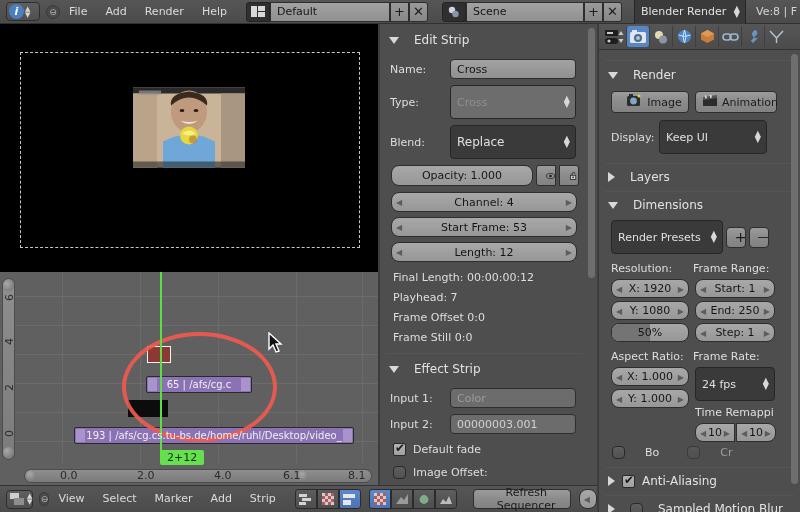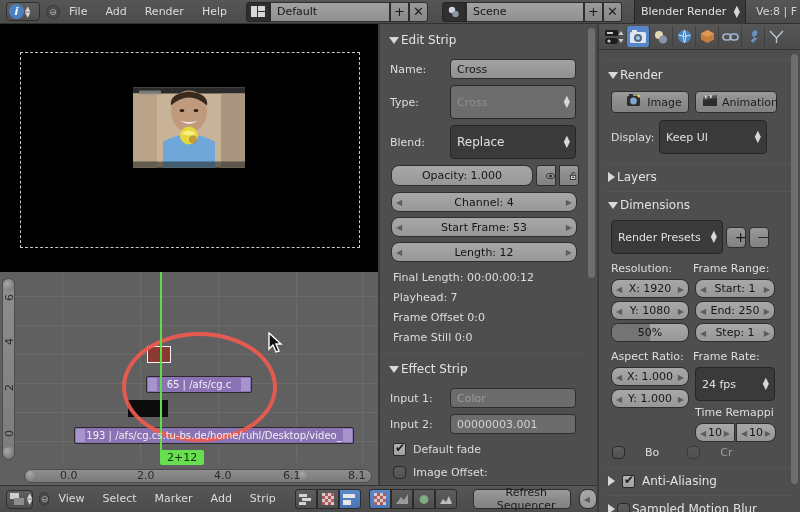--- a/index.html
+++ b/index.html
@@ -43,21 +43,21 @@
     background:linear-gradient(180deg,#a8a8a8 0%,#979797 100%);
     border:1px solid #2e2e2e; border-radius:8px;
     color:#161616; display:flex; align-items:center; justify-content:center;
     font-size:11px; position:relative;
   }
   .numfield .lt, .numfield .rt {
     position:absolute; top:50%; transform:translateY(-50%);
     color:#5d5d5d; font-size:8px;
   }
   .numfield .lt{left:4px;} .numfield .rt{right:4px;}
-  .sect { display:flex; align-items:center; gap:2px; font-size:12px; color:#e2e2e2; }
+  .sect { display:flex; align-items:center; gap:15px; font-size:12px; color:#e2e2e2; }
   .tri { width:0;height:0; }
   .tri.down { border-left:5px solid transparent;border-right:5px solid transparent;border-top:7px solid #d8d8d8; }
   .tri.right { border-top:5px solid transparent;border-bottom:5px solid transparent;border-left:7px solid #d8d8d8; }
   .chk { width:13px;height:13px;border:1px solid #2a2a2a;border-radius:2px;
     background:linear-gradient(180deg,#5e5e5e,#515151); display:inline-block; position:relative; }
   .chk.on { background:linear-gradient(180deg,#b4b4b4,#a0a0a0); }
   .chk.on:after { content:"✔"; position:absolute; left:1px; top:-3px; font-size:12px; color:#1c1c1c;}
   .chk.round { border-radius:4px; }
   .divline { height:1px; background:#555; }
 

